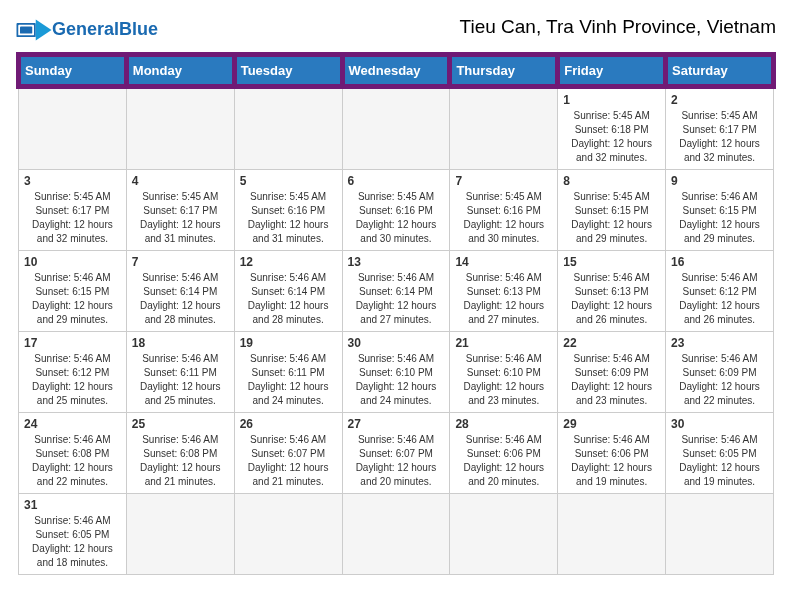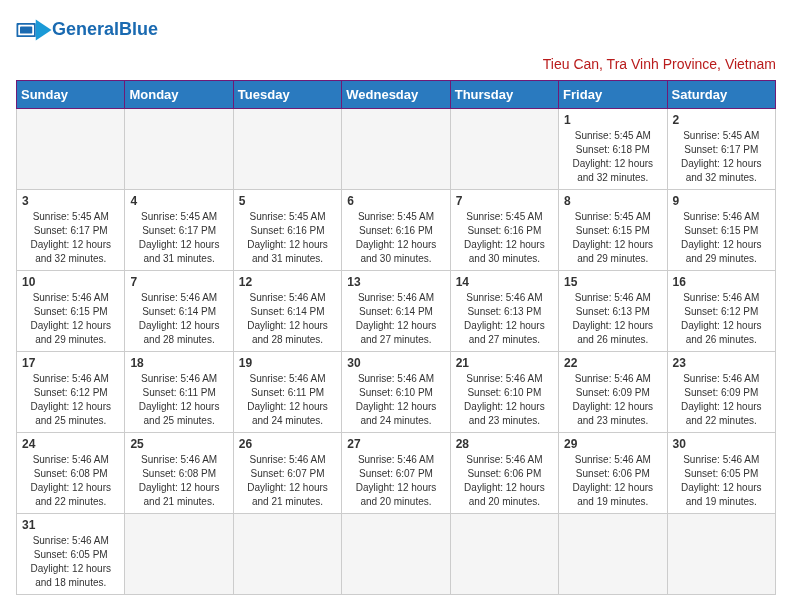--- a/index.html
+++ b/index.html
@@ -37,37 +37,36 @@
     .title-area {
       text-align: right;
     }
     .calendar-title {
       font-size: 36px;
       font-weight: bold;
       color: #222;
       line-height: 1.1;
     }
     .calendar-subtitle {
-      font-size: 14px;
-      color: #b91c1c;
-      margin-top: 40px;
+      font-size: 19px;
+      color: #000000;
     }
     .calendar-table {
       width: 100%;
       border-collapse: collapse;
       table-layout: fixed;
     }
     .calendar-table thead tr th {
       background: #2a7abf;
       color: #fff;
       font-size: 13px;
       font-weight: bold;
       padding: 6px 4px;
       text-align: left;
-      border: 1px solid #701a75;
+      border: 5px solid #701a75;
     }
     .calendar-table tbody tr td {
       border: 1px solid #ccc;
       vertical-align: top;
       padding: 4px 5px;
       font-size: 10.5px;
       color: #333;
       height: 78px;
       background: #fff;
     }

